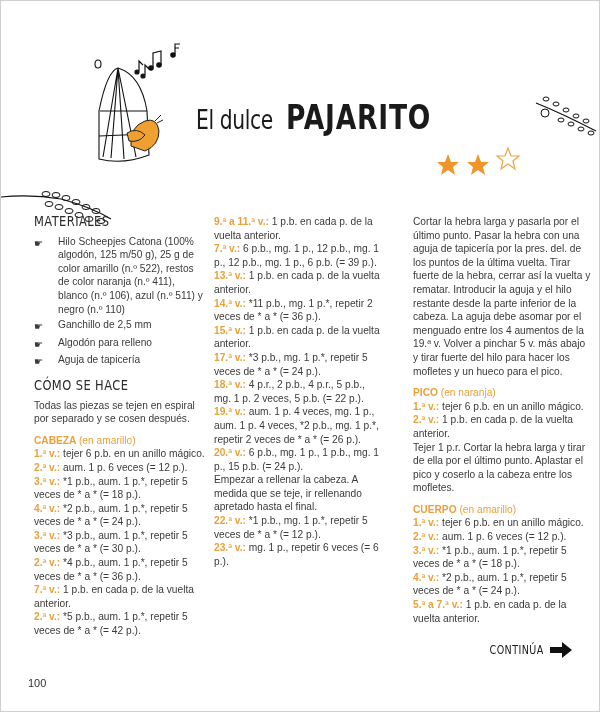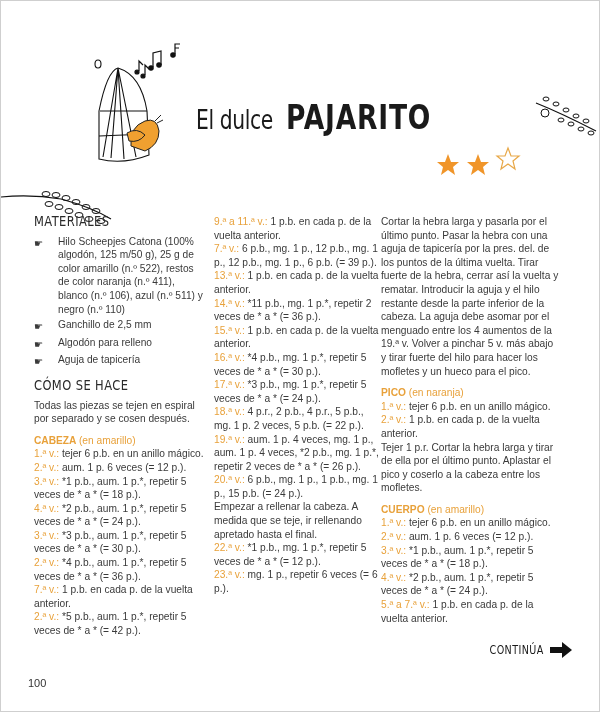--- a/index.html
+++ b/index.html
@@ -6,26 +6,26 @@
   body { width:600px; height:712px; background:#fff; position:relative; overflow:hidden;
          font-family:"Liberation Sans", sans-serif; color:#3a3a3a; }
   .page { position:absolute; inset:0; border:1px solid #cfcfcf; box-sizing:border-box;padding-left:48px; }
   .title { position:absolute; left:195px; top:96px; display:flex; align-items:baseline; gap:6px; color:#1a1a1a; }
   .title .t1 { font-family:"DejaVu Sans", sans-serif; font-size:26px; transform:scaleX(0.78); transform-origin:left; display:inline-block; letter-spacing:-0.5px; margin-right:-14px;}
   .title .t2 { font-family:"DejaVu Sans", sans-serif; font-size:34px; font-weight:bold; letter-spacing:1px; transform:scaleX(0.78); transform-origin:left; display:inline-block; }
   .deco { position:absolute; }
   .col { position:absolute; top:214px; font-size:10.2px; line-height:13.6px; }
   .col1 { left:33px; width:172px; }
   .col2 { left:213px; width:168px; }
-  .col3 { left:380px; width:180px; }
+  .col3 { left:412px; width:180px; }
   h2 { font-family:"DejaVu Sans", sans-serif; font-weight:normal; font-size:14px; letter-spacing:0.5px; margin:0 0 6px 0; color:#2a2a2a; transform:scaleX(0.82); transform-origin:left; }
   .mat { display:flex; gap:8px; margin-bottom:2px; }
   .hand { width:16px; flex:none; padding-top:2px; }
   p { margin:0; }
-  .orange { color:#e8a13a; font-weight:normal; }
+  .orange { color:#e8a13a; font-weight:bold; }
   .sub { color:#e8a13a; }
   .sect { color:#e8a13a; font-weight:bold; margin-top:8px; }
   .intro { margin-bottom:4px; }
   .footer-page { position:absolute; left:27px; top:676px; font-size:11px; color:#333; }
   .continua { position:absolute; left:475px; top:641px; display:flex; align-items:center; gap:6px; }
   .continua span { font-family:"DejaVu Sans", sans-serif; font-size:12px; letter-spacing:0.5px; color:#1a1a1a; transform:scaleX(0.8); display:inline-block; transform-origin:right; }
 </style>
 </head>
 <body>
 
@@ -137,21 +137,20 @@
     <p><span class="orange">7.ª v.:</span><span> 1 p.b. en cada p. de la vuelta anterior.</span></p>
     <p><span class="orange">2.ª v.:</span><span> *5 p.b., aum. 1 p.*, repetir 5 veces de * a * (= 42 p.).</span></p>
   </div>
 
   <div class="col col2">
     <p><span class="orange">9.ª a 11.ª v.:</span><span> 1 p.b. en cada p. de la vuelta anterior.</span></p>
     <p><span class="orange">7.ª v.:</span><span> 6 p.b., mg. 1 p., 12 p.b., mg. 1 p., 12 p.b., mg. 1 p., 6 p.b. (= 39 p.).</span></p>
     <p><span class="orange">13.ª v.:</span><span> 1 p.b. en cada p. de la vuelta anterior.</span></p>
     <p><span class="orange">14.ª v.:</span><span> *11 p.b., mg. 1 p.*, repetir 2 veces de * a * (= 36 p.).</span></p>
     <p><span class="orange">15.ª v.:</span><span> 1 p.b. en cada p. de la vuelta anterior.</span></p>
-    <p><span class="orange">16.ª v.:</span><span> *4 p.b., mg. 1 p.*, repetir 5 veces de * a * (= 30 p.).</span></p>
     <p><span class="orange">17.ª v.:</span><span> *3 p.b., mg. 1 p.*, repetir 5 veces de * a * (= 24 p.).</span></p>
     <p><span class="orange">18.ª v.:</span><span> 4 p.r., 2 p.b., 4 p.r., 5 p.b., mg. 1 p. 2 veces, 5 p.b. (= 22 p.).</span></p>
     <p><span class="orange">19.ª v.:</span><span> aum. 1 p. 4 veces, mg. 1 p., aum. 1 p. 4 veces, *2 p.b., mg. 1 p.*, repetir 2 veces de * a * (= 26 p.).</span></p>
     <p><span class="orange">20.ª v.:</span><span> 6 p.b., mg. 1 p., 1 p.b., mg. 1 p., 15 p.b. (= 24 p.).</span></p>
     <p>Empezar a rellenar la cabeza. A medida que se teje, ir rellenando apretado hasta el final.</p>
     <p><span class="orange">22.ª v.:</span><span> *1 p.b., mg. 1 p.*, repetir 5 veces de * a * (= 12 p.).</span></p>
     <p><span class="orange">23.ª v.:</span><span> mg. 1 p., repetir 6 veces (= 6 p.).</span></p>
   </div>
 
   <div class="col col3">

